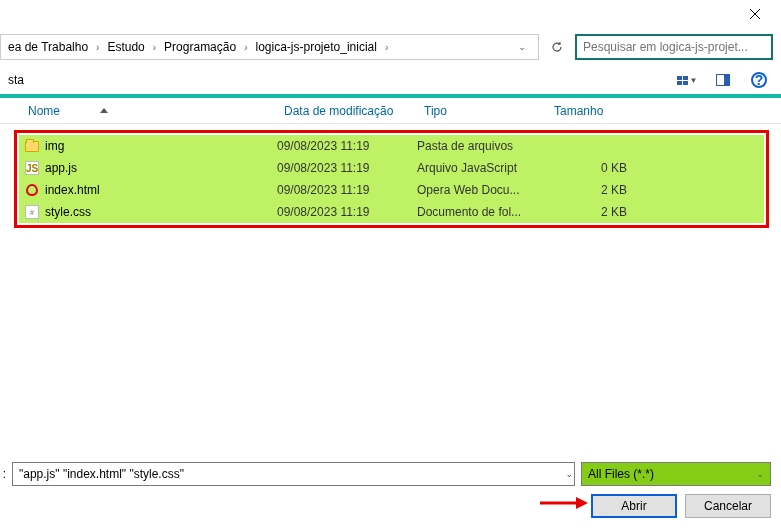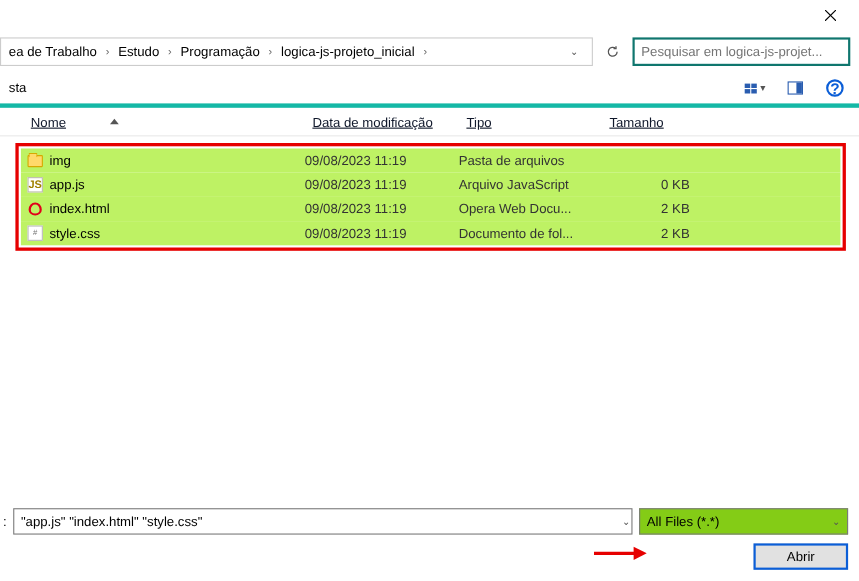--- a/index.html
+++ b/index.html
@@ -12,21 +12,21 @@
   .chev { color: #666; font-size: 10px; padding: 0 3px; }
   .nav-icon-btn { width: 24px; height: 24px; display: flex; align-items: center; justify-content: center; cursor: pointer; color: #555; }
   .search-box { width: 198px; border: 2px solid #0f766e; height: 26px; display: flex; align-items: center; padding: 0 6px; color: #888; }
   .search-box input { border: none; outline: none; width: 100%; color: #888; }
   .toolbar { display: flex; align-items: center; padding: 4px 8px; border-bottom: 4px solid #14b8a6; height: 32px; gap: 8px; }
   .toolbar .spacer { flex: 1; }
   .icon-btn { width: 28px; height: 24px; display: flex; align-items: center; justify-content: center; cursor: pointer; gap: 2px; }
   .icon-btn .drop { font-size: 8px; color: #555; }
   .help-icon { color: #0b5ed7; font-weight: bold; font-size: 14px; border: 2px solid #0b5ed7; border-radius: 50%; width: 16px; height: 16px; display: flex; align-items: center; justify-content: center; }
   .columns { display: flex; border-bottom: 1px solid #e8e8e8; height: 26px; padding-left: 20px; user-select: none; }
-  .col { display: flex; align-items: center; padding: 0 8px; cursor: pointer; color: #0f172a; border-right: 1px solid transparent; text-decoration: underline; }
+  .col { display: flex; align-items: center; padding: 0 8px; cursor: pointer; color: #0369a1; border-right: 1px solid transparent; }
   .col.sorted::after { content: ""; display: inline-block; margin-left: 40px; border-left: 4px solid transparent; border-right: 4px solid transparent; border-bottom: 5px solid #555; }
   .col-name { width: 256px; }
   .col-date { width: 140px; }
   .col-type { width: 130px; }
   .col-size { width: 100px; text-align: right; justify-content: flex-start; }
   .file-area { padding: 6px 12px 6px 14px; }
   .file-area .highlight { border: 3px solid #e60000; padding: 2px 2px; }
   .file-row { display: flex; align-items: center; height: 22px; background: #bef264; padding-left: 4px; cursor: pointer; }
   .file-row .icon { width: 18px; display: flex; justify-content: center; }
   .file-row .name { width: 236px; padding-left: 4px; }
@@ -174,14 +174,15 @@
     </div>
   </div>
   <div class="button-row">
     <div class="arrow-annot">
       <svg viewBox="0 0 50 20">
           <line x1="2" y1="10" x2="40" y2="10" stroke="#e60000" stroke-width="3"></line>
           <polygon points="38,4 50,10 38,16" fill="#e60000"></polygon>
         </svg>
     </div>
     <button class="dlg-btn primary">Abrir</button>
+    <button class="dlg-btn">Cancelar</button>
   </div>
 </div>
 
 </body></html>

